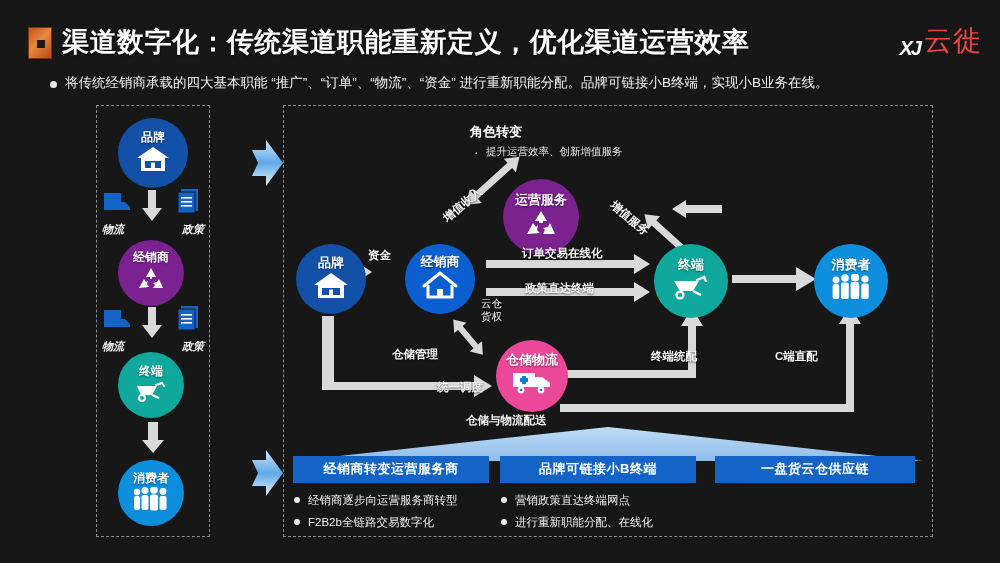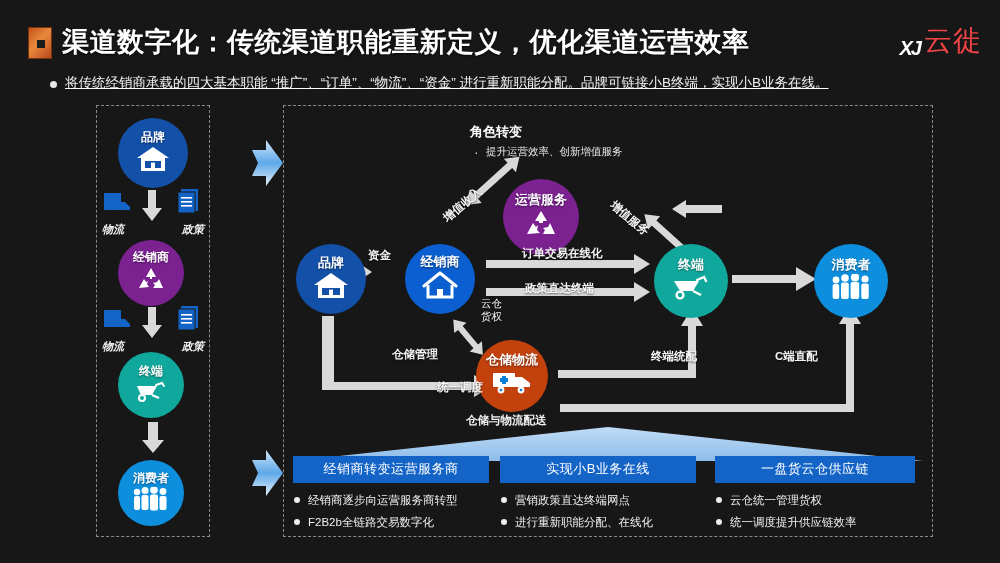--- a/index.html
+++ b/index.html
@@ -24,21 +24,21 @@
   #page-title {
     position:absolute; left:62px; top:24px;
     font-size:27px; font-weight:bold; letter-spacing:.5px;
     color:#ffffff; white-space:nowrap;
     text-shadow:0 1px 2px rgba(0,0,0,.8);
   }
   #logo { position:absolute; right:18px; top:22px; display:flex; align-items:flex-end; gap:4px;}
   #logo-mark { font-size:20px; font-weight:bold; font-style:italic; color:#fff; letter-spacing:-2px;}
   #logo-text { font-size:28px; font-weight:normal; color:#ef4444; letter-spacing:1px;}
 
-  #subtitle-row { position:absolute; left:50px; top:74px; display:flex; align-items:flex-start; gap:8px;text-decoration:underline;}
+  #subtitle-row { position:absolute; left:50px; top:74px; display:flex; align-items:flex-start; gap:8px;}
   #subtitle-bullet { width:7px; height:7px; border-radius:50%; background:#e8e8e8; margin-top:7px; flex:none;}
   #subtitle-text { font-size:13.5px; color:#f2f2f2; line-height:1.4; white-space:nowrap; }
 
   
   .dashed { position:absolute; border:1px dashed #8a8a8a; }
   #left-panel  { left:96px; top:105px; width:114px; height:432px; }
   #right-panel { left:283px; top:105px; width:650px; height:432px; }
 
   
   .chev { position:absolute; width:34px; height:46px; }
@@ -69,21 +69,21 @@
   .lrow .lcap-left  { position:absolute; left:6px;  top:34px; font-size:11px; font-style:italic; font-weight:bold; color:#f0f0f0;}
   .lrow .lcap-right { position:absolute; right:6px; top:34px; font-size:11px; font-style:italic; font-weight:bold; color:#f0f0f0;}
   #lmid-arrow { position:absolute; left:140px; top:422px; }
 
   
   #n-ops    { left:503px; top:179px; width:76px; height:76px; background:#7b2190; }
   #n-brand  { left:296px; top:244px; width:70px; height:70px; background:#1350a8; }
   #n-dist   { left:405px; top:244px; width:70px; height:70px; background:#0b5fd0; }
   #n-term   { left:654px; top:244px; width:74px; height:74px; background:#10a89c; }
   #n-cons   { left:814px; top:244px; width:74px; height:74px; background:#0e8fdd; }
-  #n-wh     { left:476px; top:340px; width:72px; height:72px; background:#c2410c; }
+  #n-wh     { left:496px; top:340px; width:72px; height:72px; background:#ec4899; }
   #n-ops .nlabel, #n-term .nlabel, #n-cons .nlabel, #n-wh .nlabel { font-size:13px; }
 
   
   #role-note { position:absolute; left:470px; top:123px; width:250px; }
   #role-title { font-size:13px; font-weight:bold; color:#fff; }
   #role-note ul { list-style:none; margin-top:3px; }
   #role-note li { font-size:10.5px; color:#e6e6e6; line-height:1.5; position:relative; padding-left:16px;}
   #role-note li::before{ content:"·"; position:absolute; left:4px; top:-2px; font-size:14px; color:#ccc;}
 
   
@@ -94,21 +94,21 @@
   .rot-r { transform:rotate(40deg); transform-origin:left center; }
 
   
   #arrows { position:absolute; left:0; top:0; width:1000px; height:563px; pointer-events:none; }
 
   
   #tri { position:absolute; left:293px; top:427px; width:630px; height:35px; }
 
   
   .bpanel { position:absolute; top:456px; width:196px; }
-  .bhdr { background:#1464c8; color:#fff; font-size:13px; font-weight:normal; text-align:center;
+  .bhdr { background:#1464c8; color:#fff; font-size:13px; font-weight:bold; text-align:center;
           padding:4px 0 5px; letter-spacing:.5px; }
   .bpanel ul { list-style:none; margin-top:9px; }
   .bpanel li { font-size:11.5px; color:#f0f0f0; line-height:1.55; position:relative; padding-left:15px; margin-bottom:4px;}
   .bpanel li::before { content:""; position:absolute; left:1px; top:5px; width:6px; height:6px;
                        border-radius:50%; background:#ededed; }
   #bp0 { left:293px; } #bp1 { left:500px; } #bp2 { left:715px; }
   #bp2 { width:200px; }
 
   
   #wh-cap { position:absolute; left:466px; top:413px; font-size:11.5px; font-weight:bold; color:#f2f2f2; white-space:nowrap;}
@@ -413,25 +413,21 @@
 </div>
 
 <div class="bpanel" id="bp0">
   <div class="bhdr">经销商转变运营服务商</div>
   <ul>
     <li>经销商逐步向运营服务商转型</li>
     <li>F2B2b全链路交易数字化</li>
   </ul>
 </div>
 <div class="bpanel" id="bp1">
-  <div class="bhdr">实现小B业务在线</div>
+  <div class="bhdr">品牌可链接小B终端</div>
   <ul>
     <li>营销政策直达终端网点</li>
     <li>进行重新职能分配、在线化</li>
   </ul>
 </div>
 <div class="bpanel" id="bp2">
   <div class="bhdr">一盘货云仓供应链</div>
-  <ul>
-    <li>云仓统一管理货权</li>
-    <li>统一调度提升供应链效率</li>
-  </ul>
 </div>
 
 </body></html>

